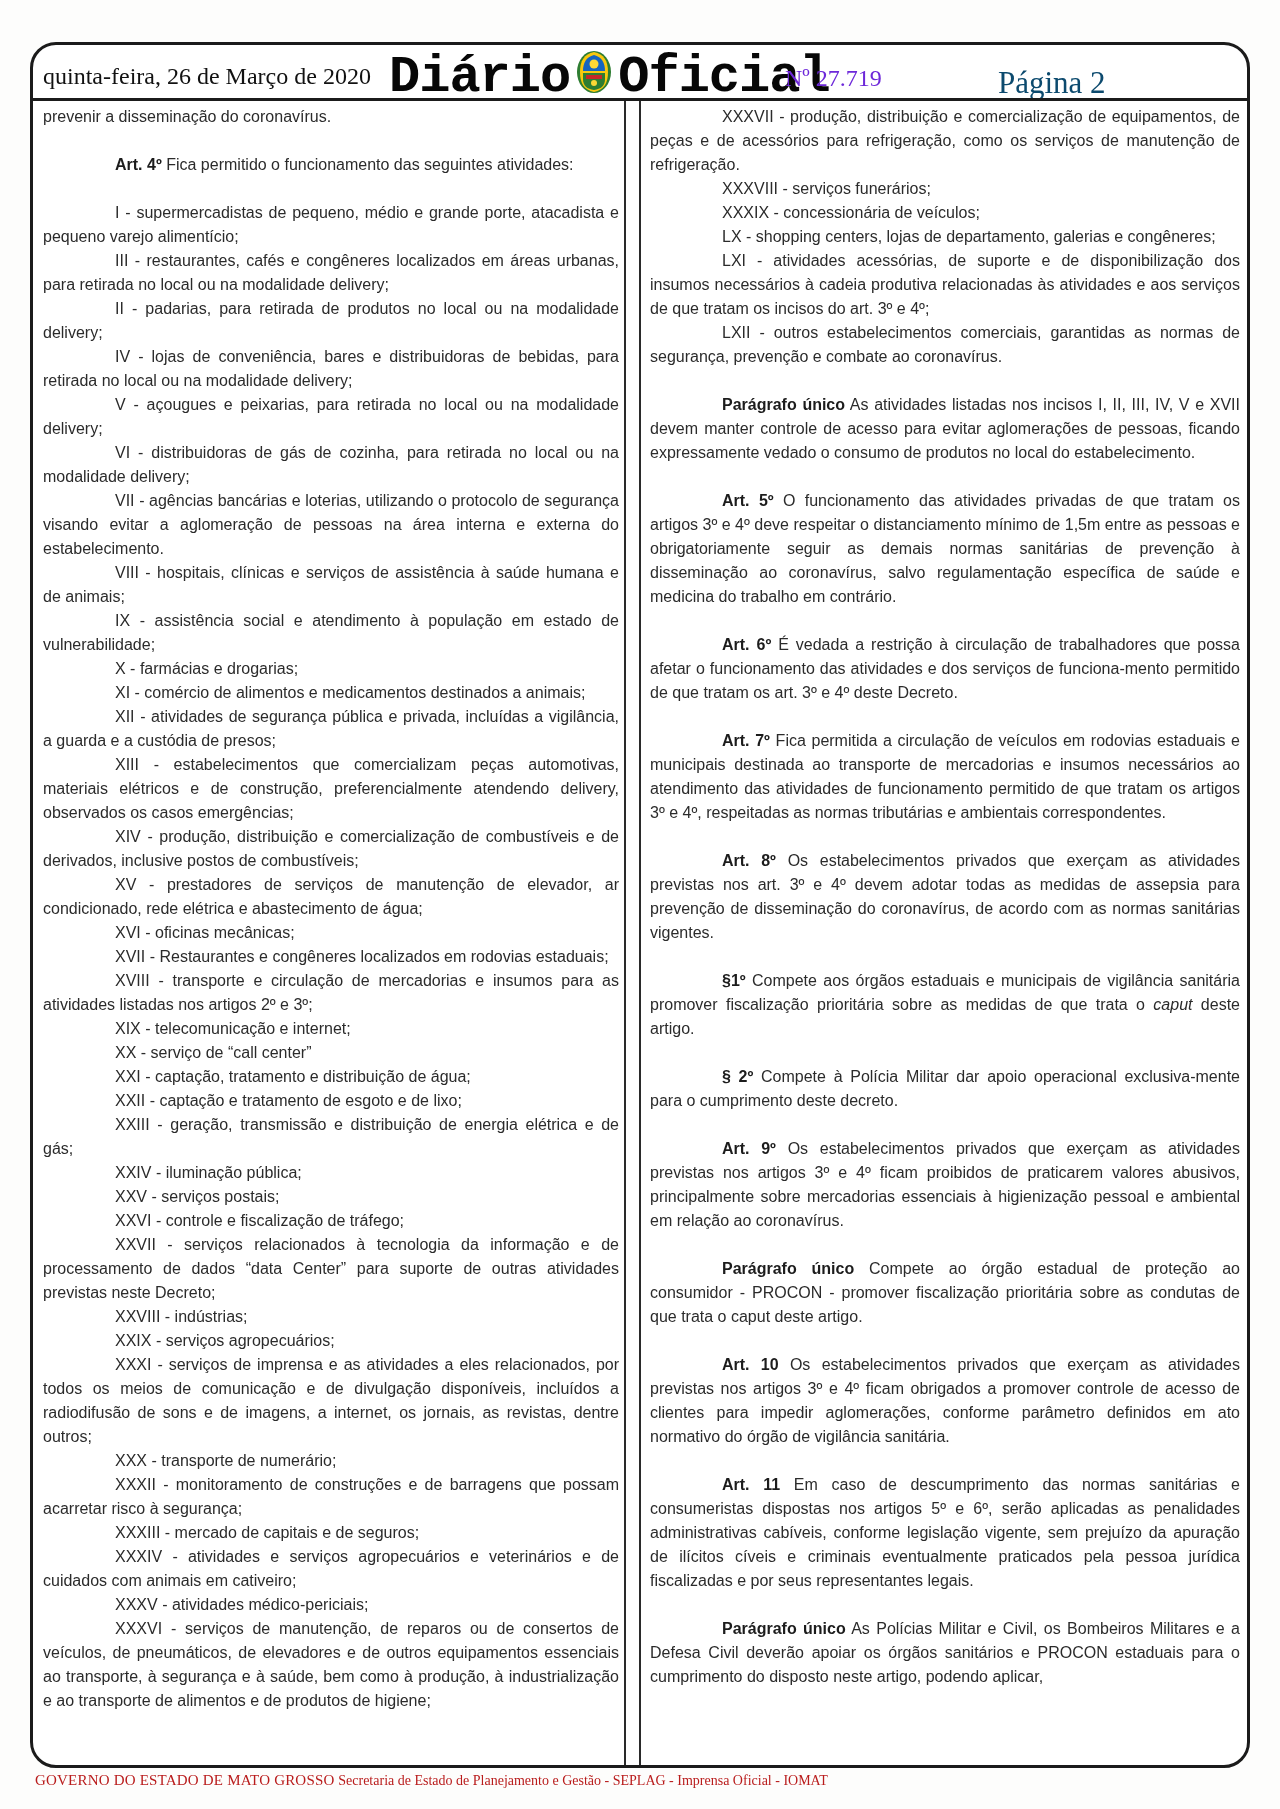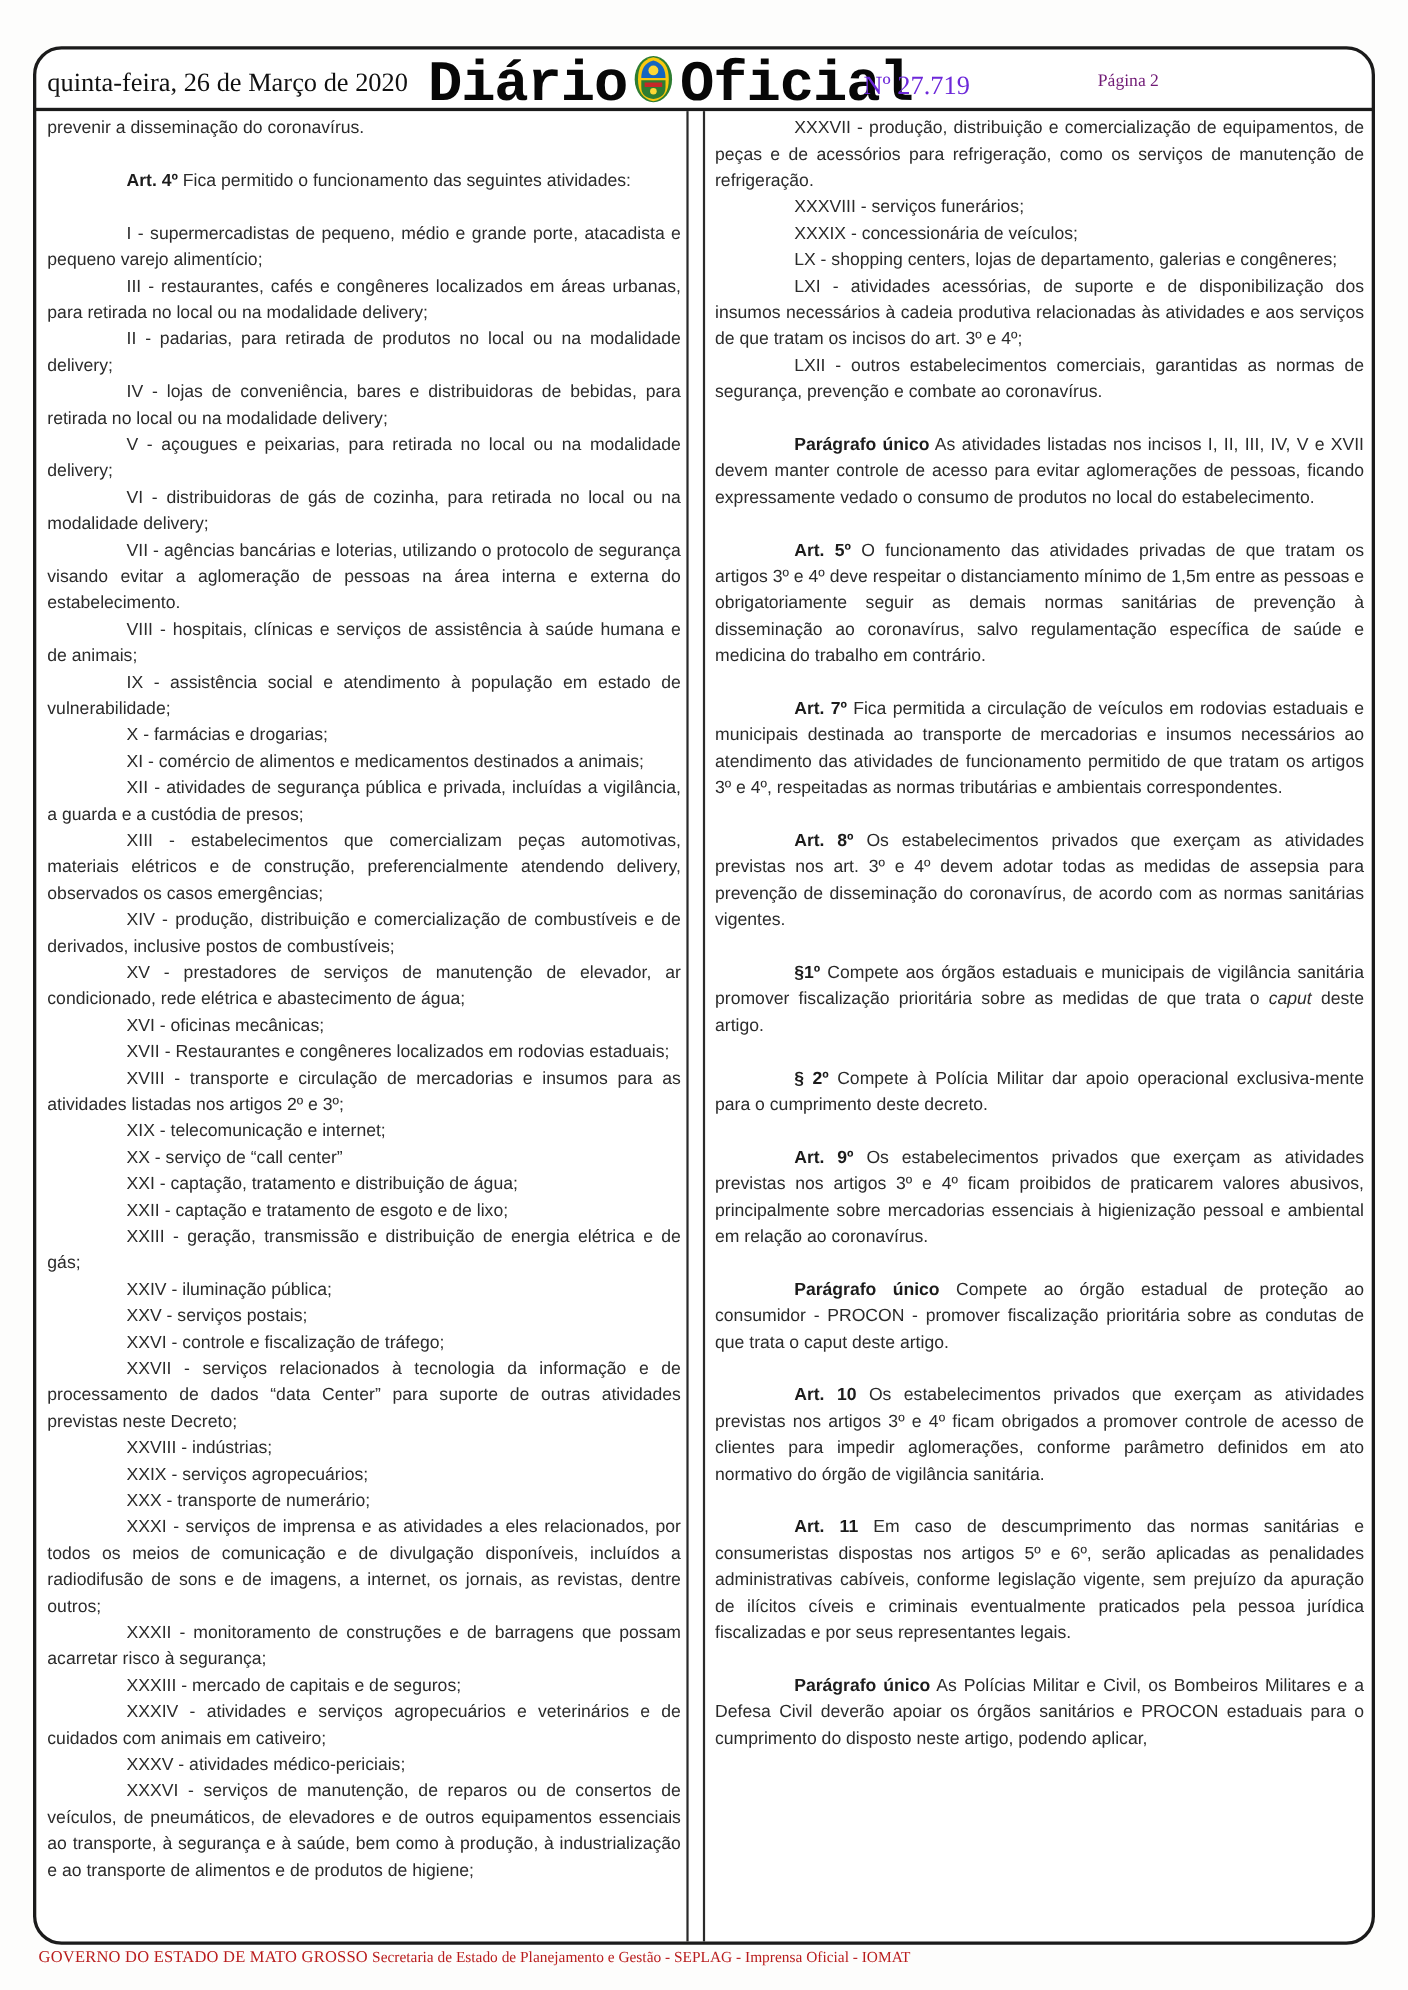--- a/index.html
+++ b/index.html
@@ -34,21 +34,21 @@
     color:#070707; white-space:nowrap;
   }
   .edition-number {
     position:absolute; left:752px; top:20px;
     font-family:"Liberation Serif", serif;
     font-size:24px; color:#6d28d9; white-space:nowrap;
   }
   .page-number {
     position:absolute; left:965px; top:20px;
     font-family:"Liberation Serif", serif;
-    font-size:16px; color:#701a75; white-space:nowrap;
+    font-size:31px; color:#0c4a6e; white-space:nowrap;
   }
   .header-rule {
     position:absolute; left:-3px; right:-3px; top:53px;
     height:3px; background:#1b1b1b;
   }
   .divider {
     position:absolute; left:591px; top:56px; bottom:0;
     width:13px;
     border-left:2px solid #2a2a2a;
     border-right:2px solid #2a2a2a;
@@ -131,37 +131,38 @@
       <p><span>XX - serviço de “call center”</span></p>
       <p><span>XXI - captação, tratamento e distribuição de água;</span></p>
       <p><span>XXII - captação e tratamento de esgoto e de lixo;</span></p>
       <p><span>XXIII - geração, transmissão e distribuição de energia elétrica e de gás;</span></p>
       <p><span>XXIV - iluminação pública;</span></p>
       <p><span>XXV - serviços postais;</span></p>
       <p><span>XXVI - controle e fiscalização de tráfego;</span></p>
       <p><span>XXVII - serviços relacionados à tecnologia da informação e de processamento de dados “data Center” para suporte de outras atividades previstas neste Decreto;</span></p>
       <p><span>XXVIII - indústrias;</span></p>
       <p><span>XXIX - serviços agropecuários;</span></p>
+      <p><span>XXXI - serviços de imprensa e as atividades a eles relacionados, por todos os meios de comunicação e de divulgação disponíveis, incluídos a radiodifusão de sons e de imagens, a internet, os jornais, as revistas, dentre outros;</span></p>
       <p><span>XXX - transporte de numerário;</span></p>
-      <p><span>XXXI - serviços de imprensa e as atividades a eles relacionados, por todos os meios de comunicação e de divulgação disponíveis, incluídos a radiodifusão de sons e de imagens, a internet, os jornais, as revistas, dentre outros;</span></p>
       <p><span>XXXII - monitoramento de construções e de barragens que possam acarretar risco à segurança;</span></p>
       <p><span>XXXIII - mercado de capitais e de seguros;</span></p>
       <p><span>XXXIV - atividades e serviços agropecuários e veterinários e de cuidados com animais em cativeiro;</span></p>
       <p><span>XXXV - atividades médico-periciais;</span></p>
       <p><span>XXXVI - serviços de manutenção, de reparos ou de consertos de veículos, de pneumáticos, de elevadores e de outros equipamentos essenciais ao transporte, à segurança e à saúde, bem como à produção, à industrialização e ao transporte de alimentos e de produtos de higiene;</span></p>
     </div>
   <div class="col col-right">
       <p><span>XXXVII - produção, distribuição e comercialização de equipamentos, de peças e de acessórios para refrigeração, como os serviços de manutenção de refrigeração.</span></p>
       <p><span>XXXVIII - serviços funerários;</span></p>
       <p><span>XXXIX - concessionária de veículos;</span></p>
       <p><span>LX - shopping centers, lojas de departamento, galerias e congêneres;</span></p>
       <p><span>LXI - atividades acessórias, de suporte e de disponibilização dos insumos necessários à cadeia produtiva relacionadas às atividades e aos serviços de que tratam os incisos do art. 3º e 4º;</span></p>
       <p><span>LXII - outros estabelecimentos comerciais, garantidas as normas de segurança, prevenção e combate ao coronavírus.</span></p>
       <p class="space"><span class="bold">Parágrafo único</span><span>  As atividades listadas nos incisos I, II, III, IV, V e XVII devem manter controle de acesso para evitar aglomerações de pessoas, ficando expressamente vedado o consumo de produtos no local do estabelecimento.</span></p>
       <p class="space"><span class="bold">Art. 5º</span><span> O funcionamento das atividades privadas de que tratam os artigos 3º e 4º deve respeitar o distanciamento mínimo de 1,5m entre as pessoas e obrigatoriamente seguir as demais normas sanitárias de prevenção à disseminação ao coronavírus, salvo regulamentação específica de saúde e medicina do trabalho em contrário.</span></p>
+      <p class="space"><span class="bold">Art. 6º</span><span>  É vedada a restrição à circulação de trabalhadores que possa afetar o funcionamento das atividades e dos serviços de funciona-mento permitido de que tratam os art. 3º e 4º deste Decreto.</span></p>
       <p class="space"><span class="bold">Art. 7º</span><span>  Fica permitida a circulação de veículos em rodovias estaduais e municipais destinada ao transporte de mercadorias e insumos necessários ao atendimento das atividades de funcionamento permitido de que tratam os artigos 3º e 4º, respeitadas as normas tributárias e ambientais correspondentes.</span></p>
       <p class="space"><span class="bold">Art. 8º</span><span> Os estabelecimentos privados que exerçam as atividades previstas nos art. 3º e 4º devem adotar todas as medidas de assepsia para prevenção de disseminação do coronavírus, de acordo com as normas sanitárias vigentes.</span></p>
       <p class="space"><span class="bold">§1º</span><span>  Compete aos órgãos estaduais e municipais de vigilância sanitária promover fiscalização prioritária sobre as medidas de que trata o </span><span class="italic">caput</span><span> deste artigo.</span></p>
       <p class="space"><span class="bold">§ 2º</span><span>  Compete à Polícia Militar dar apoio operacional exclusiva-mente para o cumprimento deste decreto.</span></p>
       <p class="space"><span class="bold">Art. 9º</span><span> Os estabelecimentos privados que exerçam as atividades previstas nos artigos 3º e 4º ficam proibidos de praticarem valores abusivos, principalmente sobre mercadorias essenciais à higienização pessoal e ambiental em relação ao coronavírus.</span></p>
       <p class="space"><span class="bold">Parágrafo único</span><span>  Compete ao órgão estadual de proteção ao consumidor - PROCON - promover fiscalização prioritária sobre as condutas de que trata o caput deste artigo.</span></p>
       <p class="space"><span class="bold">Art. 10</span><span> Os estabelecimentos privados que exerçam as atividades previstas nos artigos 3º e 4º ficam obrigados a promover controle de acesso de clientes para impedir aglomerações, conforme parâmetro definidos em ato normativo do órgão de vigilância sanitária.</span></p>
       <p class="space"><span class="bold">Art. 11</span><span>  Em caso de descumprimento das normas sanitárias e consumeristas dispostas nos artigos 5º e 6º, serão aplicadas as penalidades administrativas cabíveis, conforme legislação vigente, sem prejuízo da apuração de ilícitos cíveis e criminais eventualmente praticados pela pessoa jurídica fiscalizadas e por seus representantes legais.</span></p>
       <p class="space"><span class="bold">Parágrafo único</span><span>  As Polícias Militar e Civil, os Bombeiros Militares e a Defesa Civil deverão apoiar os órgãos sanitários e PROCON estaduais para o cumprimento do disposto neste artigo, podendo aplicar,</span></p>
     </div>

